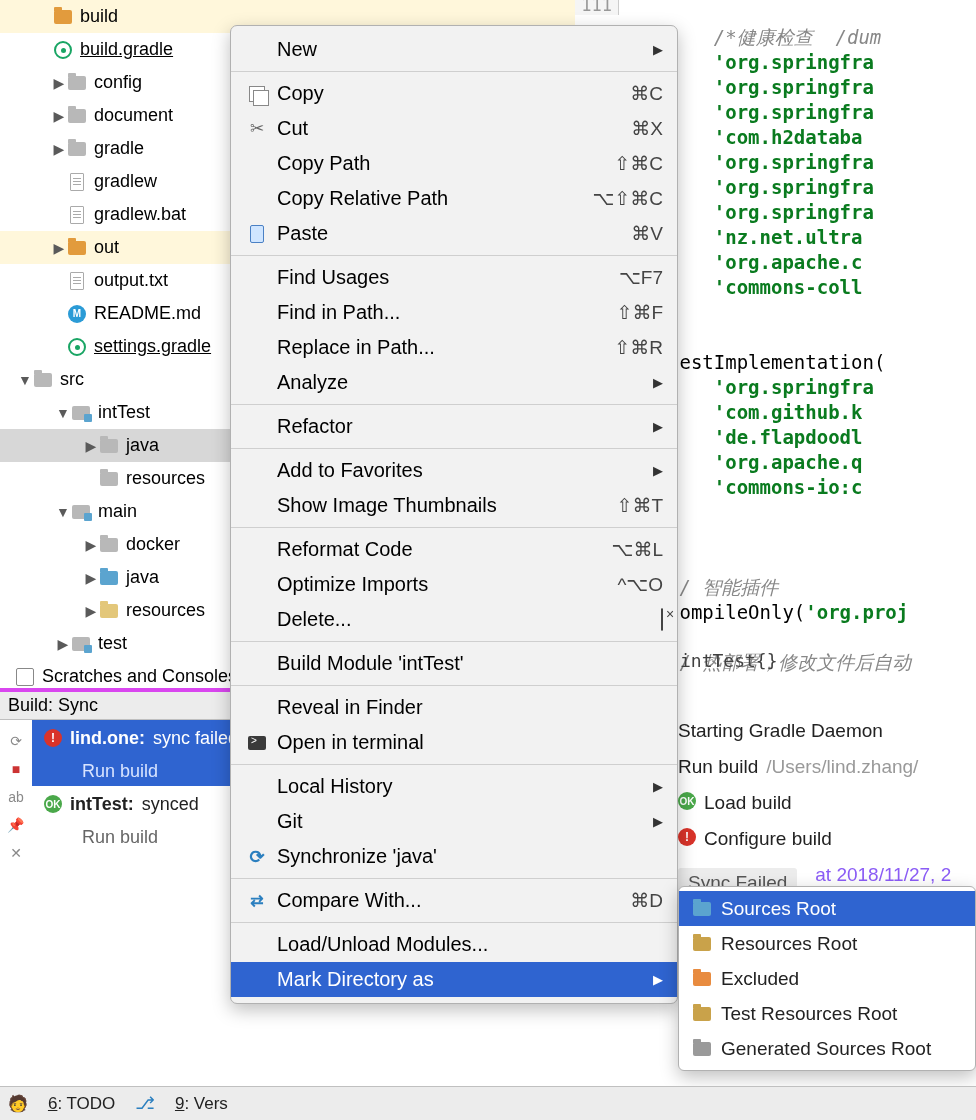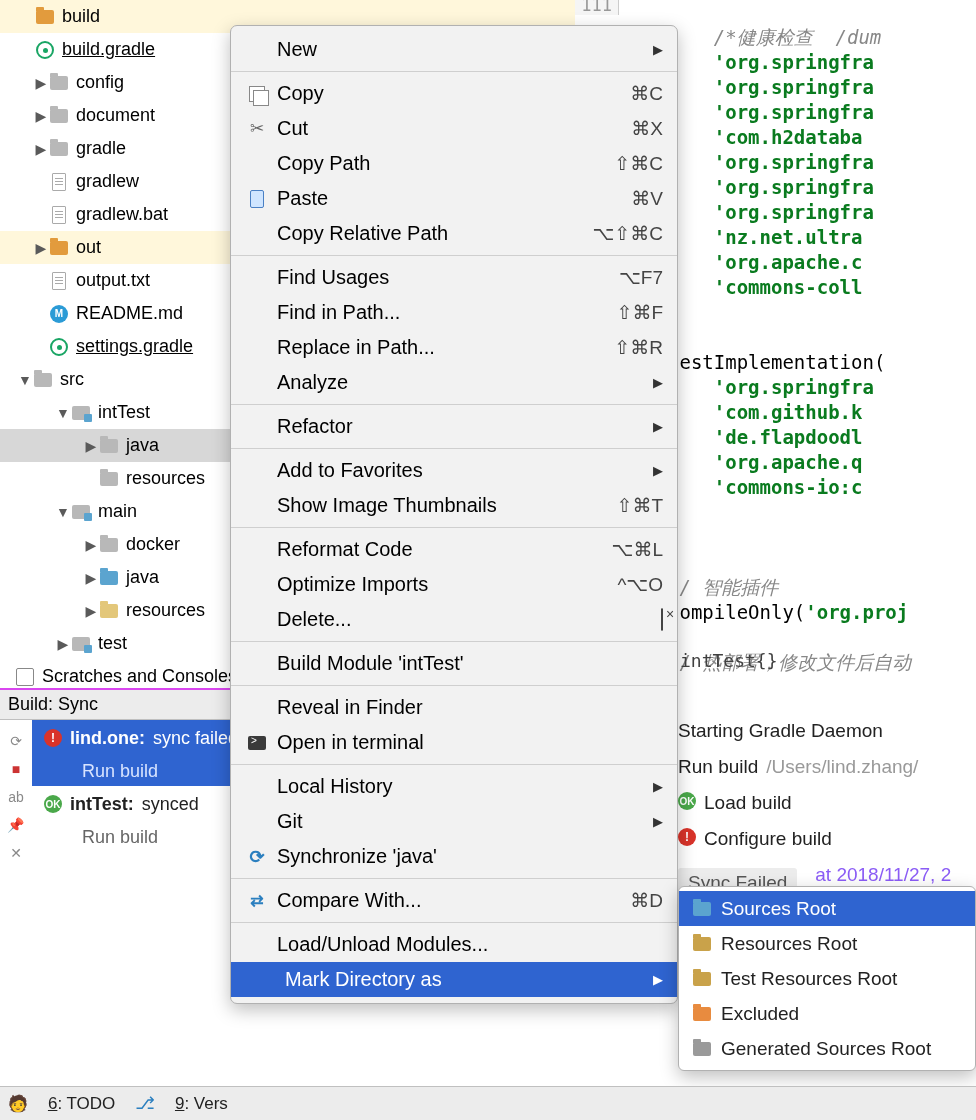--- a/index.html
+++ b/index.html
@@ -4,21 +4,21 @@
 <style>
 * { margin: 0; padding: 0; box-sizing: border-box; }
 body { font-family: -apple-system, "Helvetica Neue", sans-serif; font-size: 18px; color: #222; background: #fff; width: 976px; height: 1120px; overflow: hidden; position: relative; }
 
 
 .tree-area { position: absolute; left: 0; top: 0; width: 575px; height: 688px; background: #fff; }
 .tree-row { display: flex; align-items: center; height: 33px; padding-left: 10px; }
 .tree-row .arrow { width: 14px; display: inline-flex; justify-content: center; color: #5a5a5a; font-size: 14px; }
 .tree-row .icon { width: 22px; display: inline-flex; justify-content: center; margin-right: 6px; }
 .tree-row .label { color: #000; }
-.indent1 { padding-left: 34px; }
+.indent1 { padding-left: 52px; }
 .indent2 { padding-left: 56px; }
 .indent3 { padding-left: 84px; }
 .hl-yellow { background: #fff7db; }
 .row-sel { background: #d7d7d7; }
 .blue-link { color: #1a3fd8; text-decoration: underline; }
 
 
 .folder-orange { width:18px; height:14px; background:#e29b3d; border-radius:2px; position:relative; }
 .folder-orange::before { content:""; position:absolute; left:0; top:-3px; width:8px; height:4px; background:#e29b3d; border-radius:1px 1px 0 0; }
 .folder-gray { width:18px; height:14px; background:#b8b8b8; border-radius:2px; position:relative; }
@@ -40,21 +40,21 @@
 .gutter { position:absolute; left:575px; top:-5px; width:44px; text-align:right; color:#999; font-size:17px; font-family: Menlo, monospace; padding-right:6px; border-right:1px solid #ccc; background:#f5f5f5; }
 
 
 .editor { position:absolute; left:668px; top:0; width:296px; font-family: Menlo, monospace; font-size:19px; line-height:25px; white-space:pre; color:#000; }
 .editor .str { color:#0a7b1f; font-weight:bold; }
 .editor .cmt { color:#888; font-style: italic; }
 .editor .kw { color:#000; }
 .int-test-label { position:absolute; left:680px; top:650px; font-family: Menlo, monospace; font-size:18px; color:#404040; }
 
 
-.build-header { position:absolute; left:0; top:688px; width:230px; height:32px; background:#ececec; border-top:2px solid #d946ef; border-bottom:1px solid #bfbfbf; display:flex; align-items:center; padding-left:8px; color:#000; }
+.build-header { position:absolute; left:0; top:688px; width:230px; height:32px; background:#ececec; border-top:4px solid #d946ef; border-bottom:1px solid #bfbfbf; display:flex; align-items:center; padding-left:8px; color:#000; }
 
 .tool-strip { position:absolute; left:0; top:720px; width:32px; display:flex; flex-direction:column; align-items:center; gap:6px; padding-top:10px; }
 .tool-strip div { width:22px; height:22px; display:flex; align-items:center; justify-content:center; color:#8a8a8a; font-size:14px; }
 
 
 .build-tree { position:absolute; left:32px; top:720px; width:600px; }
 .brow { display:flex; align-items:center; height:36px; padding-left:12px; gap:8px; }
 .brow.sel { background:#2f64d0; color:#fff; }
 .brow.sel .sub { color:#d8e4ff; }
 .err-badge { width:18px; height:18px; border-radius:50%; background:#d9332a; color:#fff; font-size:12px; font-weight:bold; display:flex; align-items:center; justify-content:center; }
@@ -69,21 +69,21 @@
 .sync-date { color:#8b5cf6; margin-left:10px; }
 
 
 .ctx { position:absolute; left:230px; top:25px; width:448px; background:#f2f2f2; border:1px solid #b1b1b1; border-radius:7px; box-shadow:0 6px 18px rgba(0,0,0,0.25); padding:6px 0; }
 .ctx-item { display:flex; align-items:center; height:35px; padding:0 14px; font-size:20px; color:#000; }
 .ctx-item .ci-icon { width:24px; display:inline-flex; justify-content:center; margin-right:8px; }
 .ctx-item .ci-label { flex:1; }
 .ctx-item .ci-sc { color:#444; font-size:19px; }
 .ctx-item .ci-arrow { font-size:13px; color:#333; margin-left:8px; }
 .ctx-sep { height:1px; background:#cfcfcf; margin:4px 0; }
-.ctx-item.sel { background:#2f64d0; color:#fff;gap:8px; }
+.ctx-item.sel { background:#2f64d0; color:#fff; }
 .ctx-item.sel .ci-arrow { color:#fff; }
 
 
 .submenu { position:absolute; left:678px; top:886px; width:298px; background:#fff; border:1px solid #b1b1b1; border-radius:6px; box-shadow:0 6px 18px rgba(0,0,0,0.25); padding:4px 0; }
 .sub-item { display:flex; align-items:center; height:35px; padding:8px 14px; font-size:19px; gap:10px; }
 .sub-item.sel { background:#2f64d0; color:#fff; }
 .sf { width:18px; height:14px; border-radius:2px; position:relative; }
 .sf::before { content:""; position:absolute; left:0; top:-3px; width:8px; height:4px; border-radius:1px 1px 0 0; background:inherit; }
 .sf-blue { background:#5ba4cf; }
 .sf-green { background:#7eb36a; }
@@ -360,30 +360,30 @@
       <span class="ci-icon scissors"></span>
       <span class="ci-label">Cut</span>
       <span class="ci-sc">⌘X</span>
     </div>
   <div class="ctx-item">
       <span class="ci-icon"></span>
       <span class="ci-label">Copy Path</span>
       <span class="ci-sc">⇧⌘C</span>
     </div>
   <div class="ctx-item">
+      <span class="ci-icon"></span>
+      <span class="ci-label">Copy Relative Path</span>
+      <span class="ci-sc">⌥⇧⌘C</span>
+    </div>
+  <div class="ctx-item">
       <span class="ci-icon">
         <span class="paste-ic"></span>
       </span>
       <span class="ci-label">Paste</span>
       <span class="ci-sc">⌘V</span>
-    </div>
-  <div class="ctx-item">
-      <span class="ci-icon"></span>
-      <span class="ci-label">Copy Relative Path</span>
-      <span class="ci-sc">⌥⇧⌘C</span>
     </div>
   <div class="ctx-sep"></div>
   <div class="ctx-item">
       <span class="ci-icon"></span>
       <span class="ci-label">Find Usages</span>
       <span class="ci-sc">⌥F7</span>
     </div>
   <div class="ctx-item">
       <span class="ci-icon"></span>
       <span class="ci-label">Find in Path...</span>
@@ -484,26 +484,26 @@
 <div class="submenu">
   <div class="sub-item sel">
       <span class="sf sf-blue"></span>
       <span>Sources Root</span>
     </div>
   <div class="sub-item">
       <span class="sf sf-res"></span>
       <span>Resources Root</span>
     </div>
   <div class="sub-item">
+      <span class="sf sf-orange"></span>
+      <span>Excluded</span>
+    </div>
+  <div class="sub-item">
       <span class="sf sf-tres"></span>
       <span>Test Resources Root</span>
-    </div>
-  <div class="sub-item">
-      <span class="sf sf-orange"></span>
-      <span>Excluded</span>
     </div>
   <div class="sub-item">
       <span class="sf sf-gray"></span>
       <span>Generated Sources Root</span>
     </div>
 </div>
 
 <div class="bottombar">
   <span class="emo">🧑</span>
   <span><span class="underline">6</span>: TODO</span>

